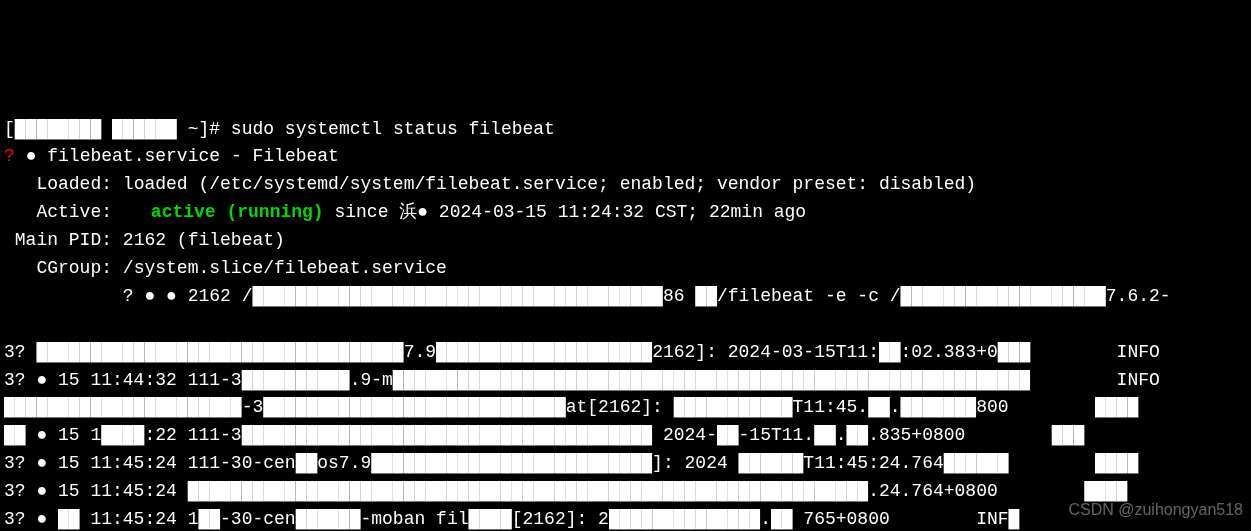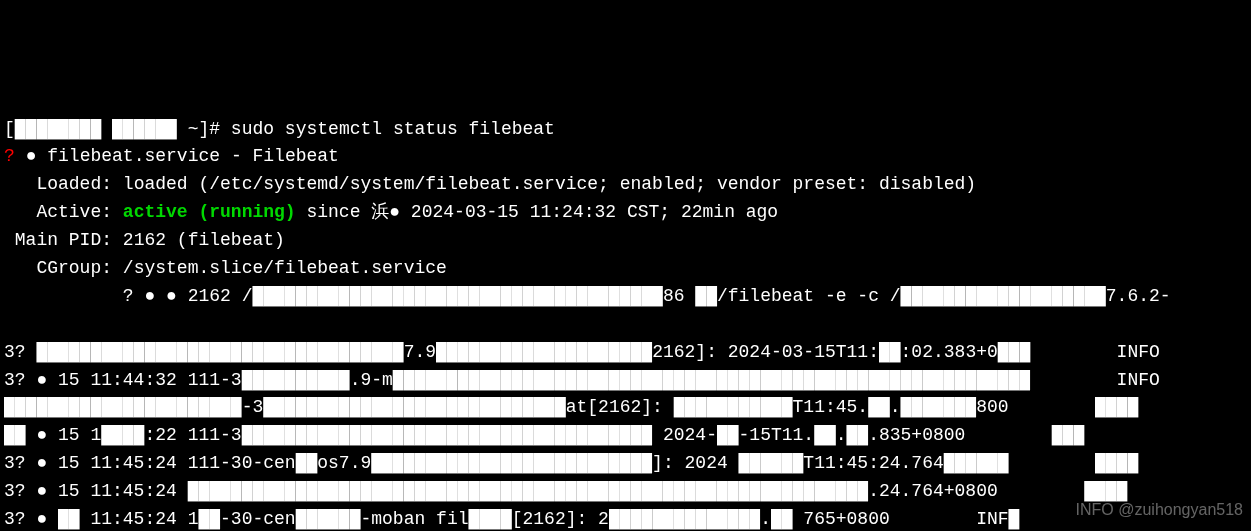--- a/index.html
+++ b/index.html
@@ -9,35 +9,35 @@
       font-size: 18px;
       margin: 0;
       padding: 4px;
       white-space: pre;
       line-height: 1.55;
       overflow: hidden;
       width: 1251px;
       height: 531px;
       box-sizing: border-box;
     }
-    .green { color: #00d800; font-weight: bold; }
+    .green { color: #00d800; font-weight: bold; margin-left: 28px; }
     .red { color: #ff0000; }
     .line { display: block; }
     .watermark {
       position: absolute;
       bottom: 8px;
       right: 8px;
       color: rgba(200,200,200,0.5);
       font-size: 16px;
       font-family: sans-serif;
     }
   </style>
 </head>
 <body>
 
 
 
 <span class="line"><span>[</span><span>████████ ██████</span><span> ~]# </span><span>sudo systemctl status filebeat</span></span><span class="line"><span class="red">?</span> <span>●</span> <span>filebeat.service</span><span> - </span><span>Filebeat</span></span><span class="line"><span>   Loaded: </span><span>loaded (/etc/systemd/system/filebeat.service; enabled; vendor preset: disabled)</span></span><span class="line"><span>   Active: </span><span class="green">active (running)</span><span> since</span><span> 浜● 2024-03-15 11:24:32 CST; 22min ago</span></span><span class="line"><span> Main PID: </span><span>2162 (filebeat)</span></span><span class="line"><span>   CGroup: </span><span>/system.slice/filebeat.service</span></span><span class="line"><span>           ? ● ● 2162 /</span><span>██████████████████████████████████████86 ██</span><span>/filebeat -e -c /</span><span>███████████████████</span><span>7.6.2-</span></span><span class="line"> </span><span class="line"><span>3? ██████████████████████████████████</span><span>7.9████████████████████</span><span>2162]: 2024-03-15T11:██:02.383+0███</span><span>        </span><span>INFO</span></span><span class="line"><span>3? ● 15 11:44:32 111-3██████████</span><span>.9-m███████████████████████████</span><span>████████████████████████████████</span><span>        </span><span>INFO</span></span><span class="line"><span>██████████████████████-3█████████████</span><span>███████████████</span><span>at[2162]: ███████████T11:45.██.███████800</span><span>        </span><span>████</span></span><span class="line"><span>██ ● 15 1████:22 111-3████████████</span><span>██████████████████████████</span><span> 2024-██-15T11.██.██.835+0800</span><span>        </span><span>███</span></span><span class="line"><span>3? ● 15 11:45:24 111-30-cen██os7.9</span><span>████████████████████████</span><span>██]: 2024 ██████T11:45:24.764██████</span><span>        </span><span>████</span></span><span class="line"><span>3? ● 15 11:45:24 ██████████████</span><span>███████████████████████████████</span><span>██████████████████.24.764+0800</span><span>        </span><span>████</span></span><span class="line"><span>3? ● ██ 11:45:24 1██-30-cen██████</span><span>-moban fil████</span><span>[2162]: 2██████████████.██ 765+0800</span><span>        </span><span>INF█</span></span>
 
-<div class="watermark">INFO @zuihongyan518</div>
+<div class="watermark">CSDN @zuihongyan518</div>
 
 
 
 
 </body></html>

